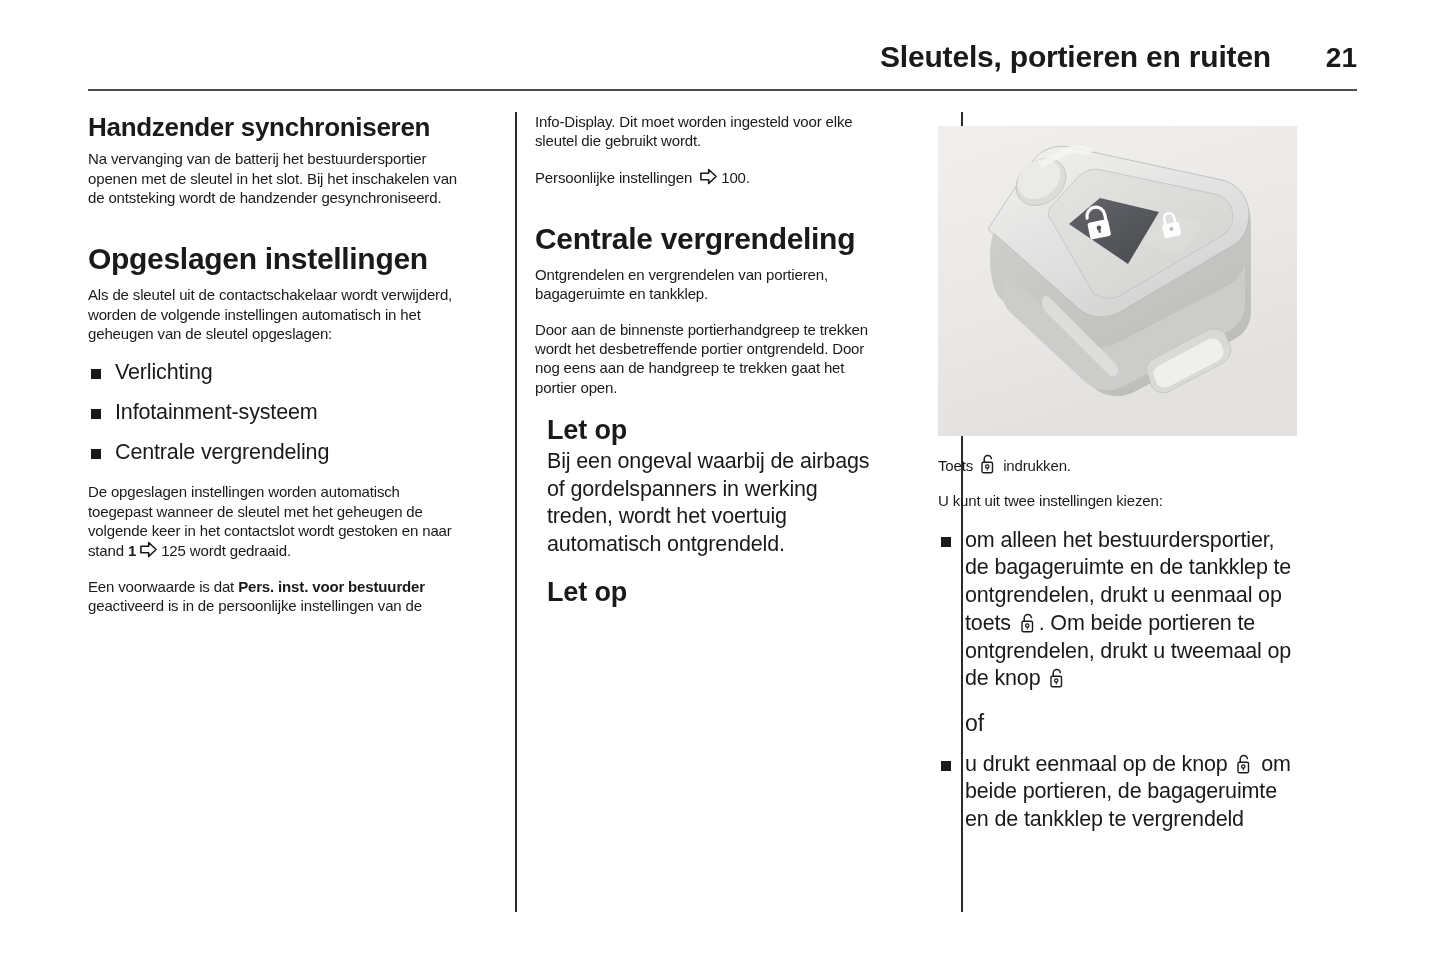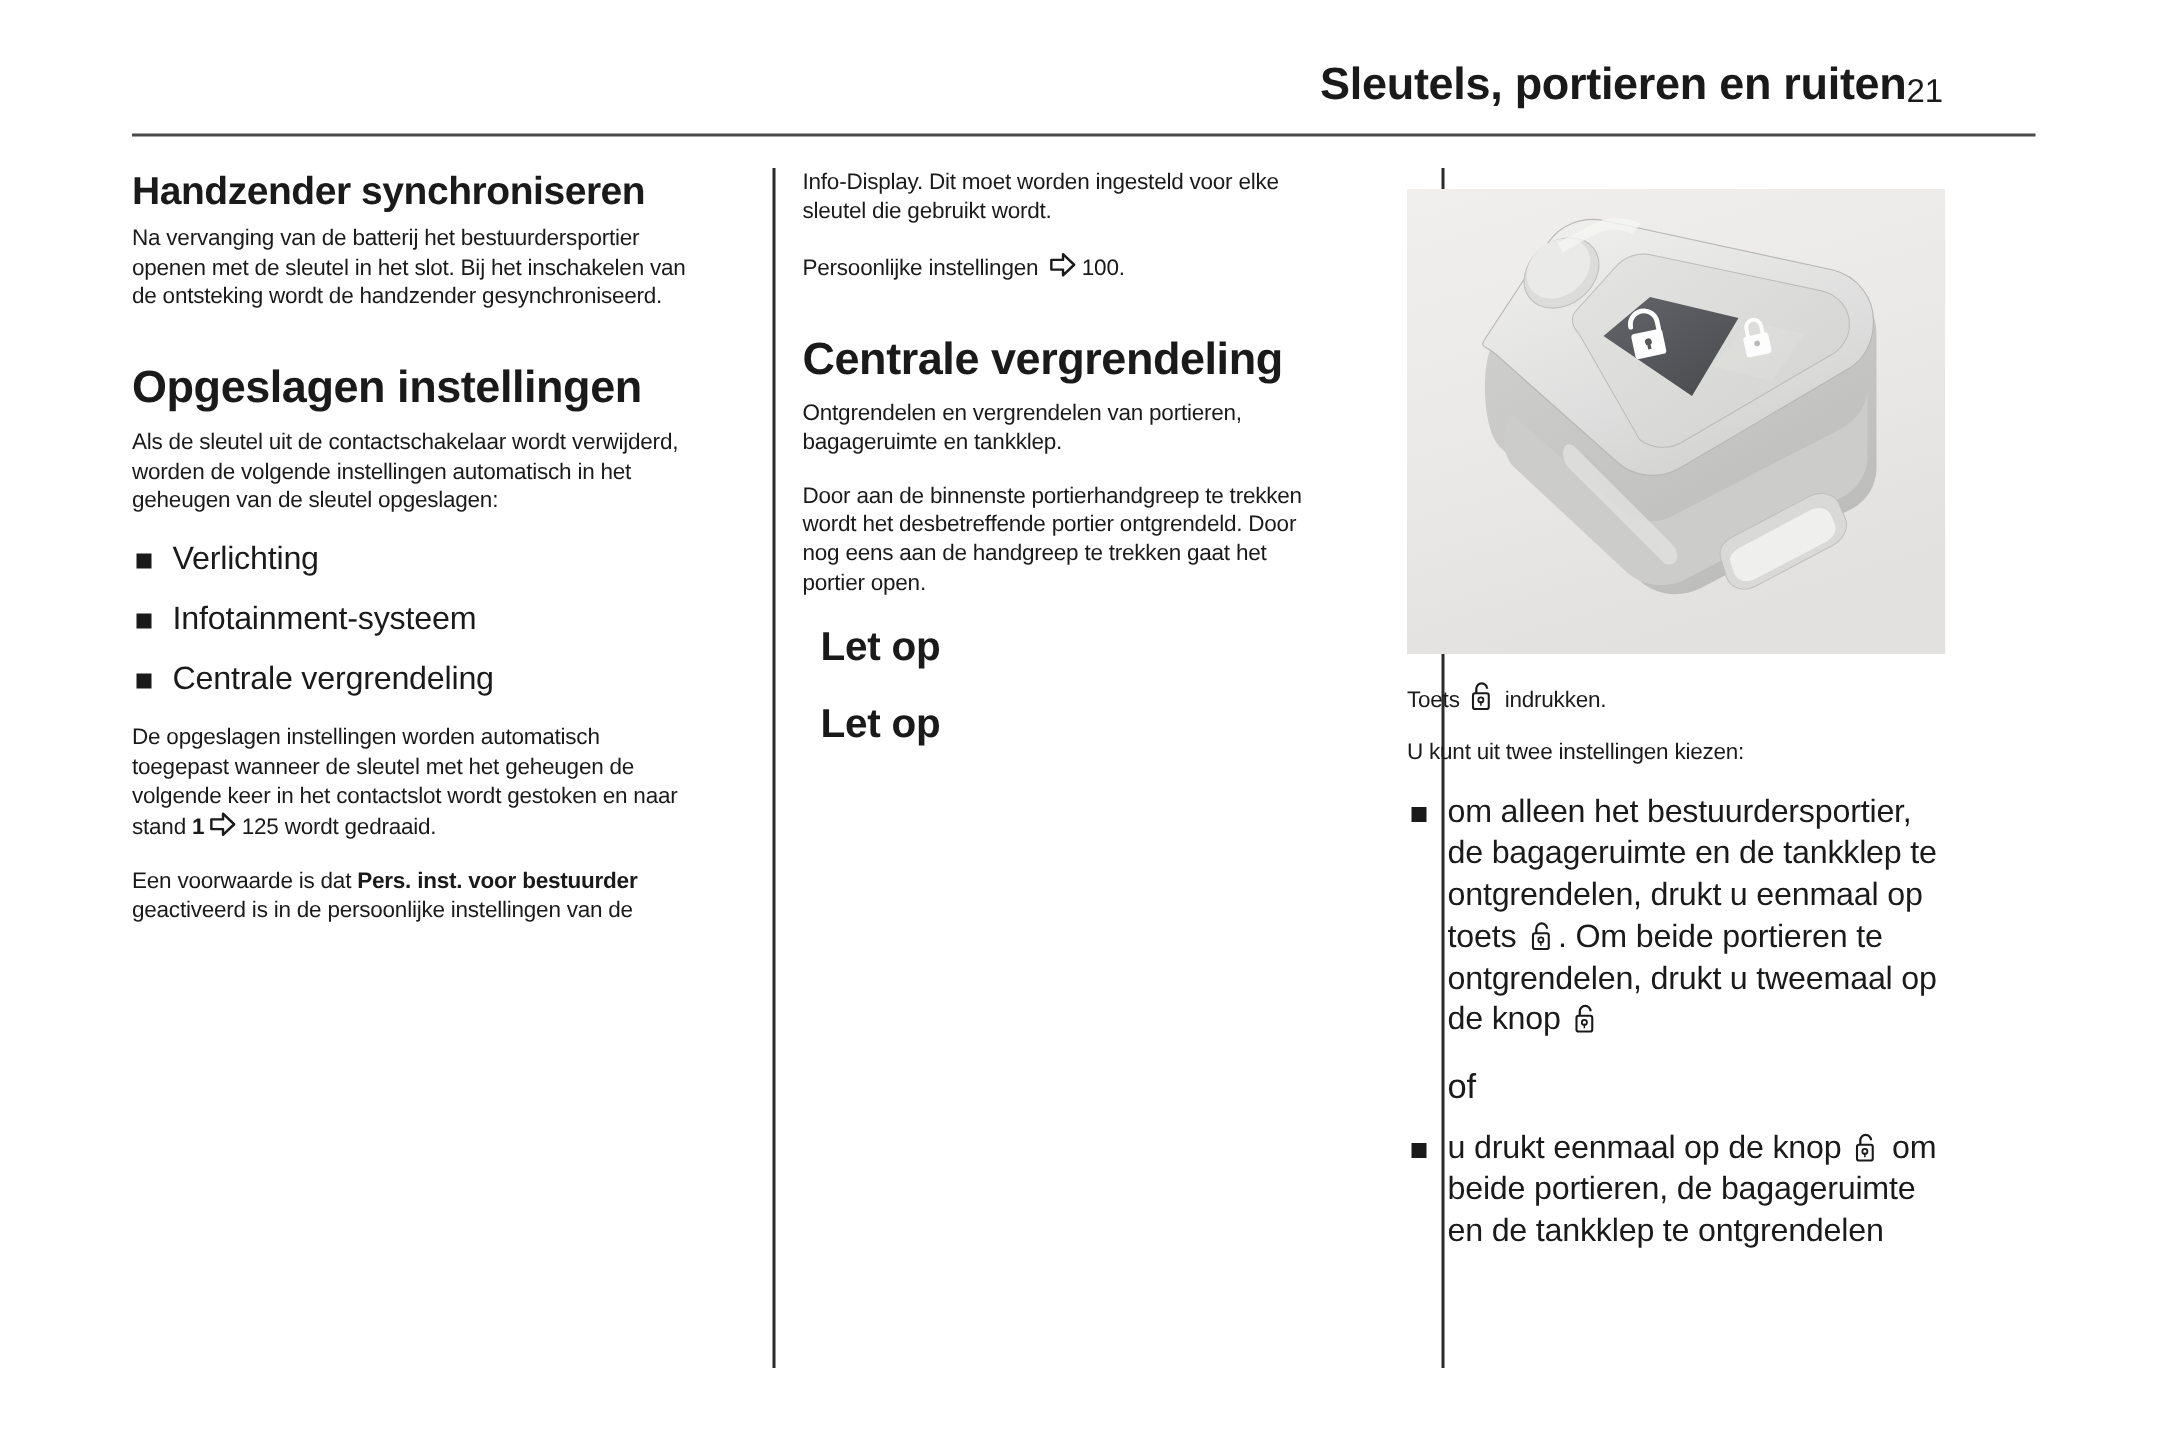--- a/index.html
+++ b/index.html
@@ -27,25 +27,25 @@
     align-items: flex-end;
     justify-content: flex-end;
   }
   .header-title {
     font-size: 30px;
     font-weight: bold;
     letter-spacing: -0.2px;
     line-height: 1;
   }
   .header-pageno {
-    font-size: 22px;
-    font-weight: normal;
+    font-size: 28px;
+    font-weight: bold;
     line-height: 1;
     width: 86px;
-    text-align: left;
+    text-align: right;
   }
   .header-rule {
     position: absolute;
     left: 88px;
     top: 89px;
     width: 1269px;
     height: 2px;
     background: #4a4a4a;
   }
 
@@ -229,20 +229,21 @@
             <path d="M2 6.6 L10.2 6.6 L10.2 2.6 L18 10 L10.2 17.4 L10.2 13.4 L2 13.4 Z" fill="#ffffff" stroke="#1a1a1a" stroke-width="1.7" stroke-linejoin="round"></path>
           </svg></span><span>100.</span></p>
 
     <h2 class="sec-title big">Centrale vergrendeling</h2>
 
     <p class="body">Ontgrendelen en vergrendelen van portieren, bagageruimte en tankklep.</p>
     <p class="body">Door aan de binnenste portierhandgreep te trekken wordt het desbetreffende portier ontgrendeld. Door nog eens aan de handgreep te trekken gaat het portier open.</p>
 
     <div class="note">
       <div class="note-title">Let op</div>
+      <div class="note-body">Bij een ongeval waarbij de airbags of gordelspanners in werking treden, wordt het voertuig automatisch ontgrendeld.</div>
     </div>
 
     <div class="note">
       <div class="note-title">Let op</div>
     </div>
 
   </div>
 
   <div class="col col-3">
 
@@ -363,19 +364,19 @@
 
     <div class="subitem">of</div>
 
     <ul class="bullets tight">
       <li>
         <span class="sq"></span><span>u drukt eenmaal op de knop </span><span class="lock-glyph"><svg viewBox="0 0 16 21" width="16" height="21">
               <path d="M4.2 8.2 L4.2 5.2 A3.6 3.6 0 0 1 11.4 5.2" fill="none" stroke="#1a1a1a" stroke-width="1.5"></path>
               <rect x="2" y="8.2" width="10.5" height="10.5" rx="1.4" fill="none" stroke="#1a1a1a" stroke-width="1.4"></rect>
               <circle cx="7.25" cy="12.6" r="1.7" fill="none" stroke="#1a1a1a" stroke-width="1.2"></circle>
               <rect x="6.75" y="13.4" width="1" height="3.1" fill="#1a1a1a"></rect>
-            </svg></span><span> om beide portieren, de bagageruimte en de tankklep te ontgrendelen</span>
+            </svg></span><span> om beide portieren, de bagageruimte en de tankklep te vergrendeld</span>
       </li>
     </ul>
 
   </div>
 
 </div>
 
 </body></html>

